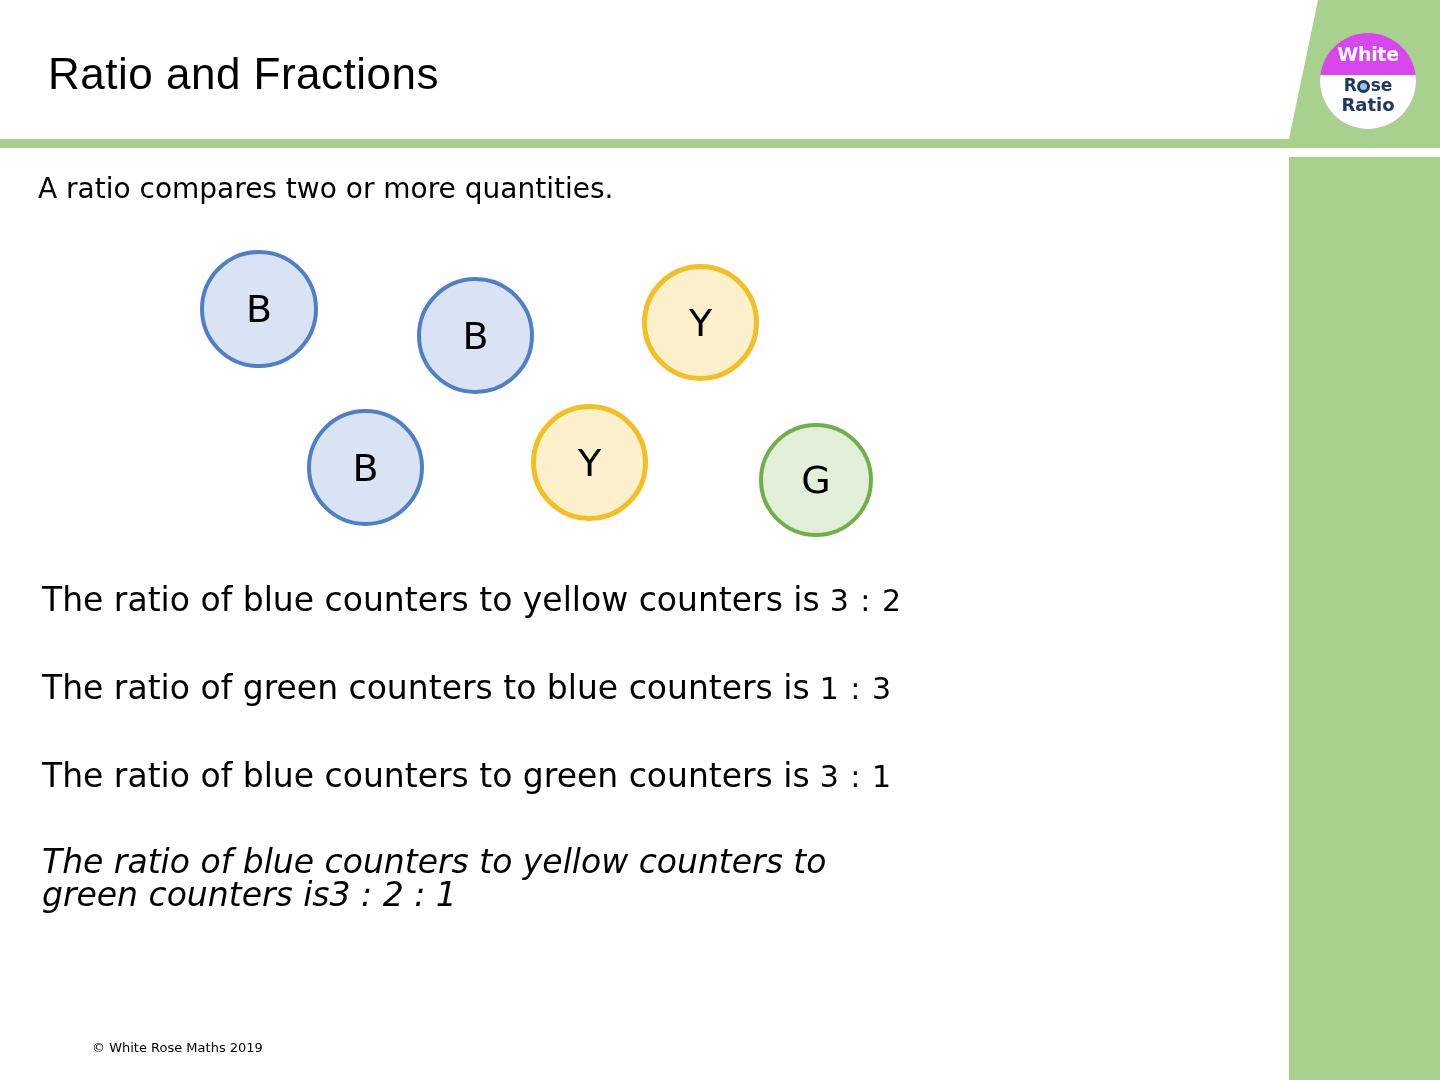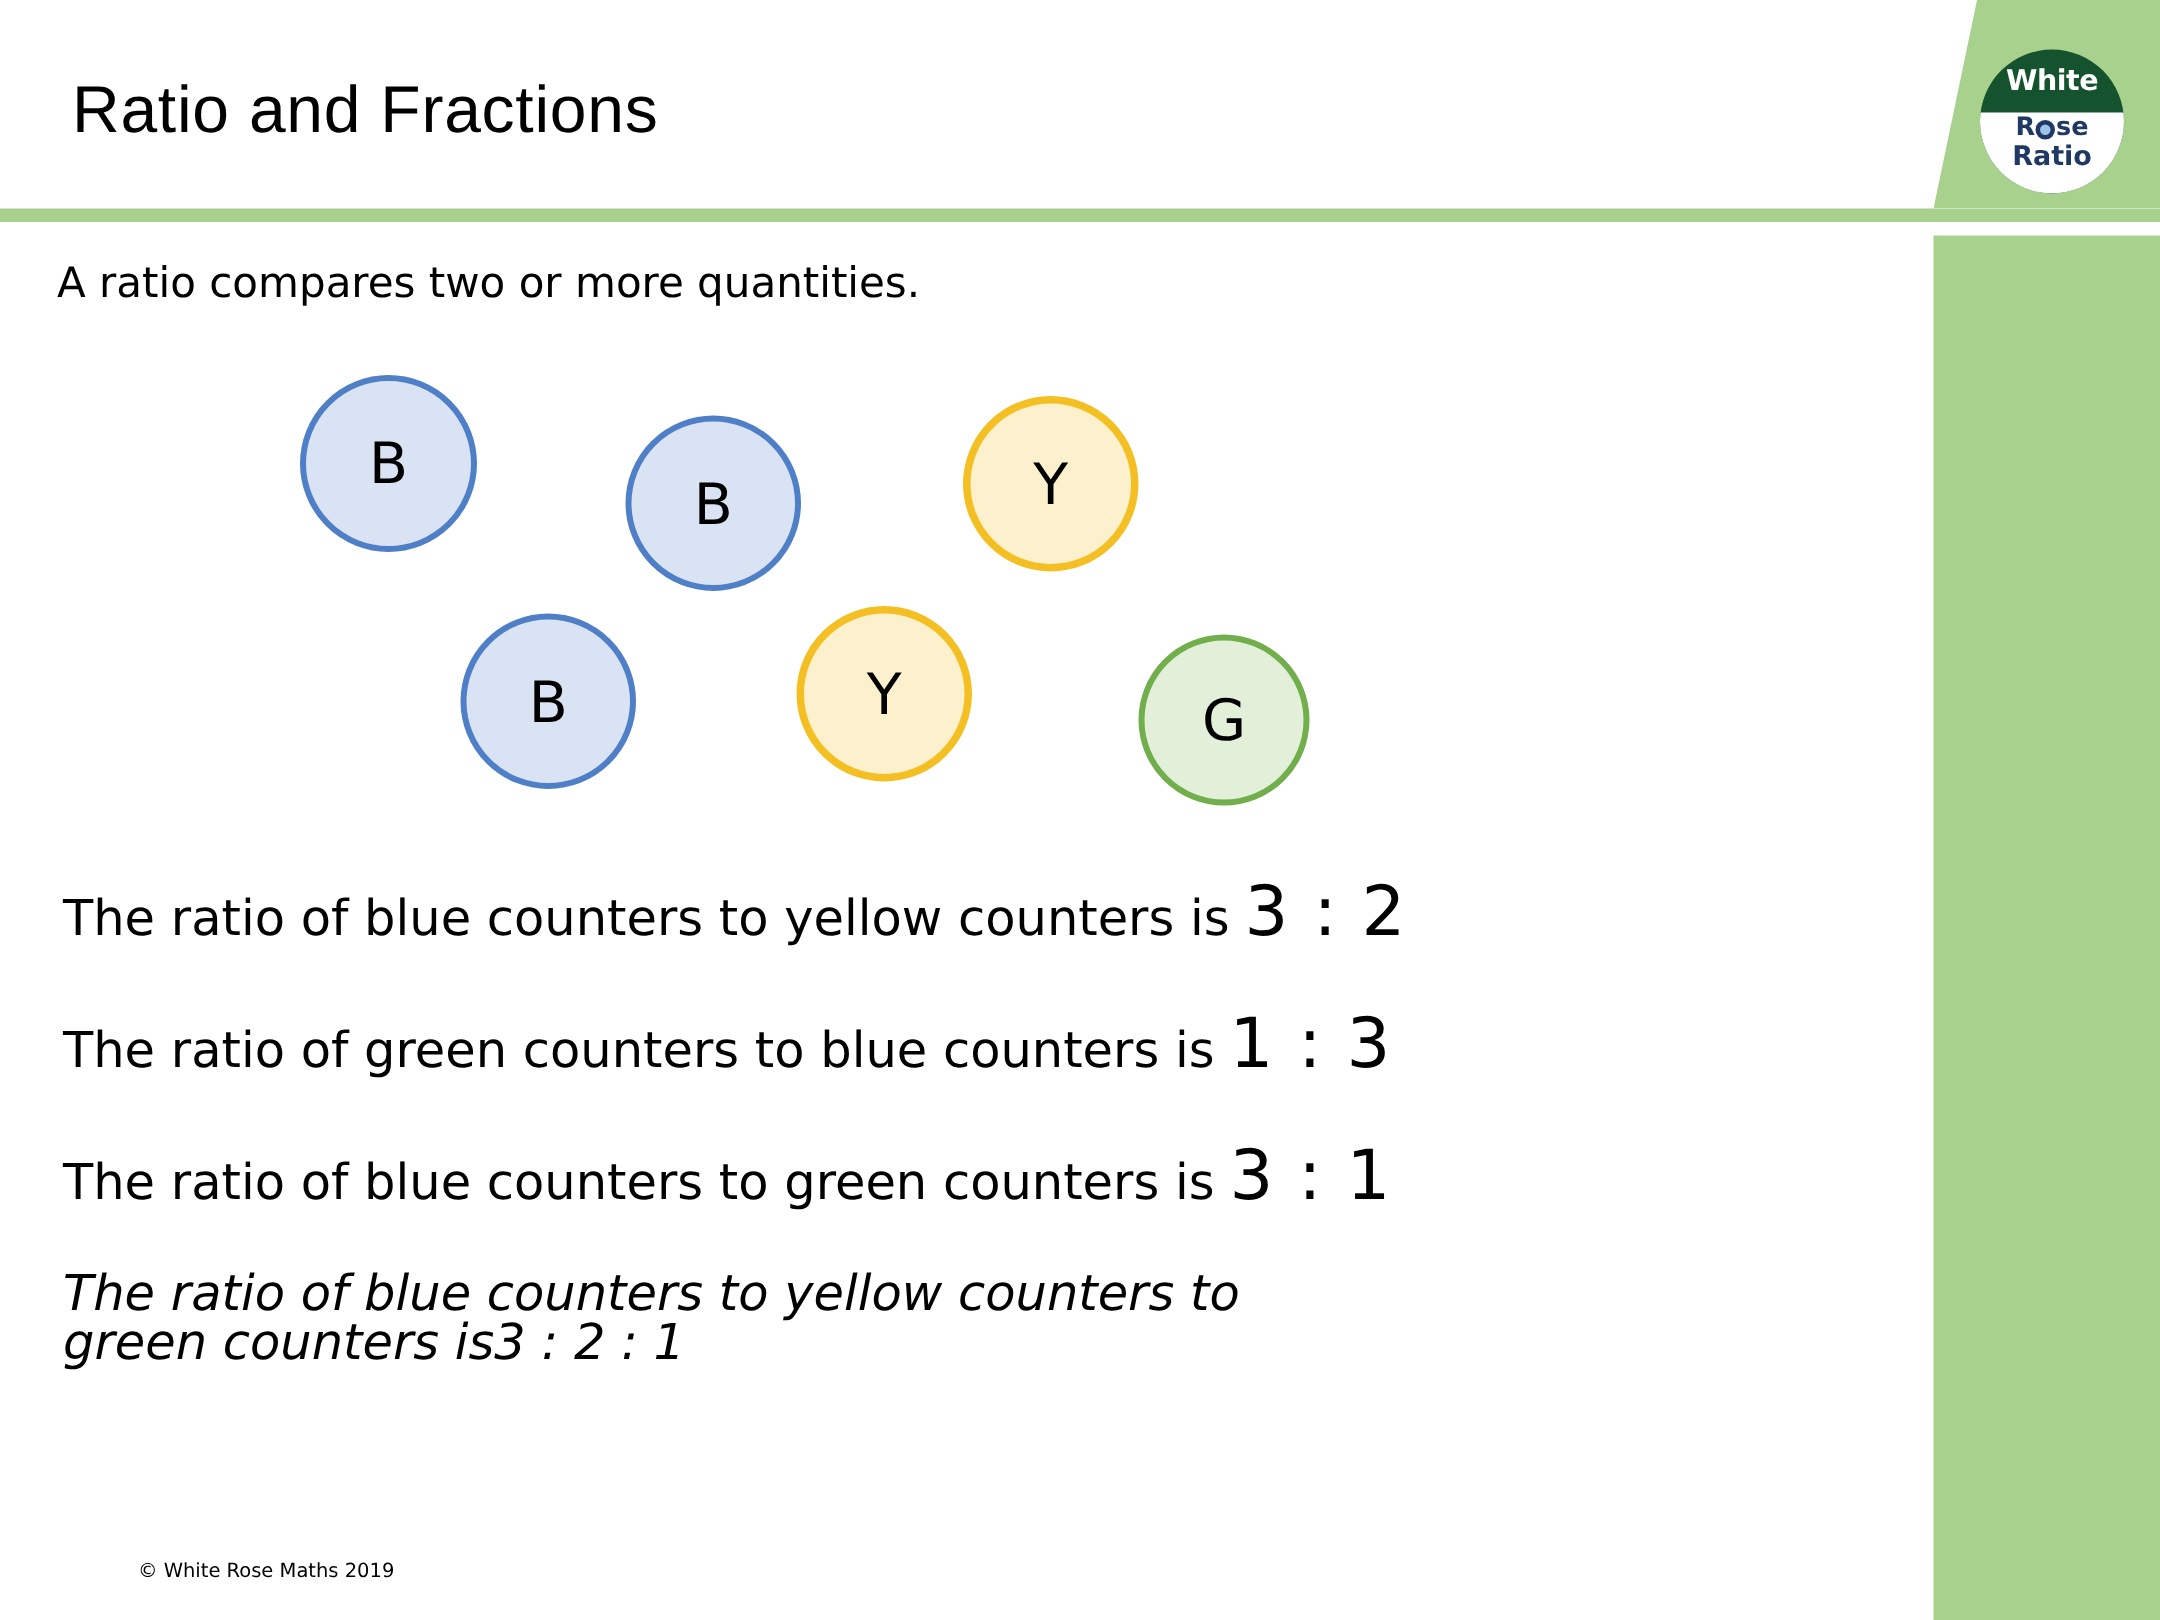--- a/index.html
+++ b/index.html
@@ -46,21 +46,21 @@
   }
 
   
   .logo {
     position: absolute;
     left: 1320px;
     top: 33px;
     width: 96px;
     height: 96px;
     border-radius: 50%;
-    background: #14532d;
+    background: #d946ef;
     overflow: hidden;
     display: flex;
     flex-direction: column;
     align-items: center;
   }
   .logo-top {
     height: 42px;
     width: 100%;
     display: flex;
     align-items: center;
@@ -178,21 +178,21 @@
     position: absolute;
     left: 42px;
     font-family: "DejaVu Sans", sans-serif;
     font-size: 33px;
     color: #000000;
     white-space: nowrap;
     display: flex;
     align-items: baseline;
   }
   .statement .ratio-value {
-    font-size: 46px;
+    font-size: 30px;
     margin-left: 10px;
     letter-spacing: 1px;
   }
   .statement .stmt-text { white-space: pre; }
 
   .wrap-statement {
     position: absolute;
     left: 42px;
     font-family: "DejaVu Sans", sans-serif;
     font-size: 33px;

